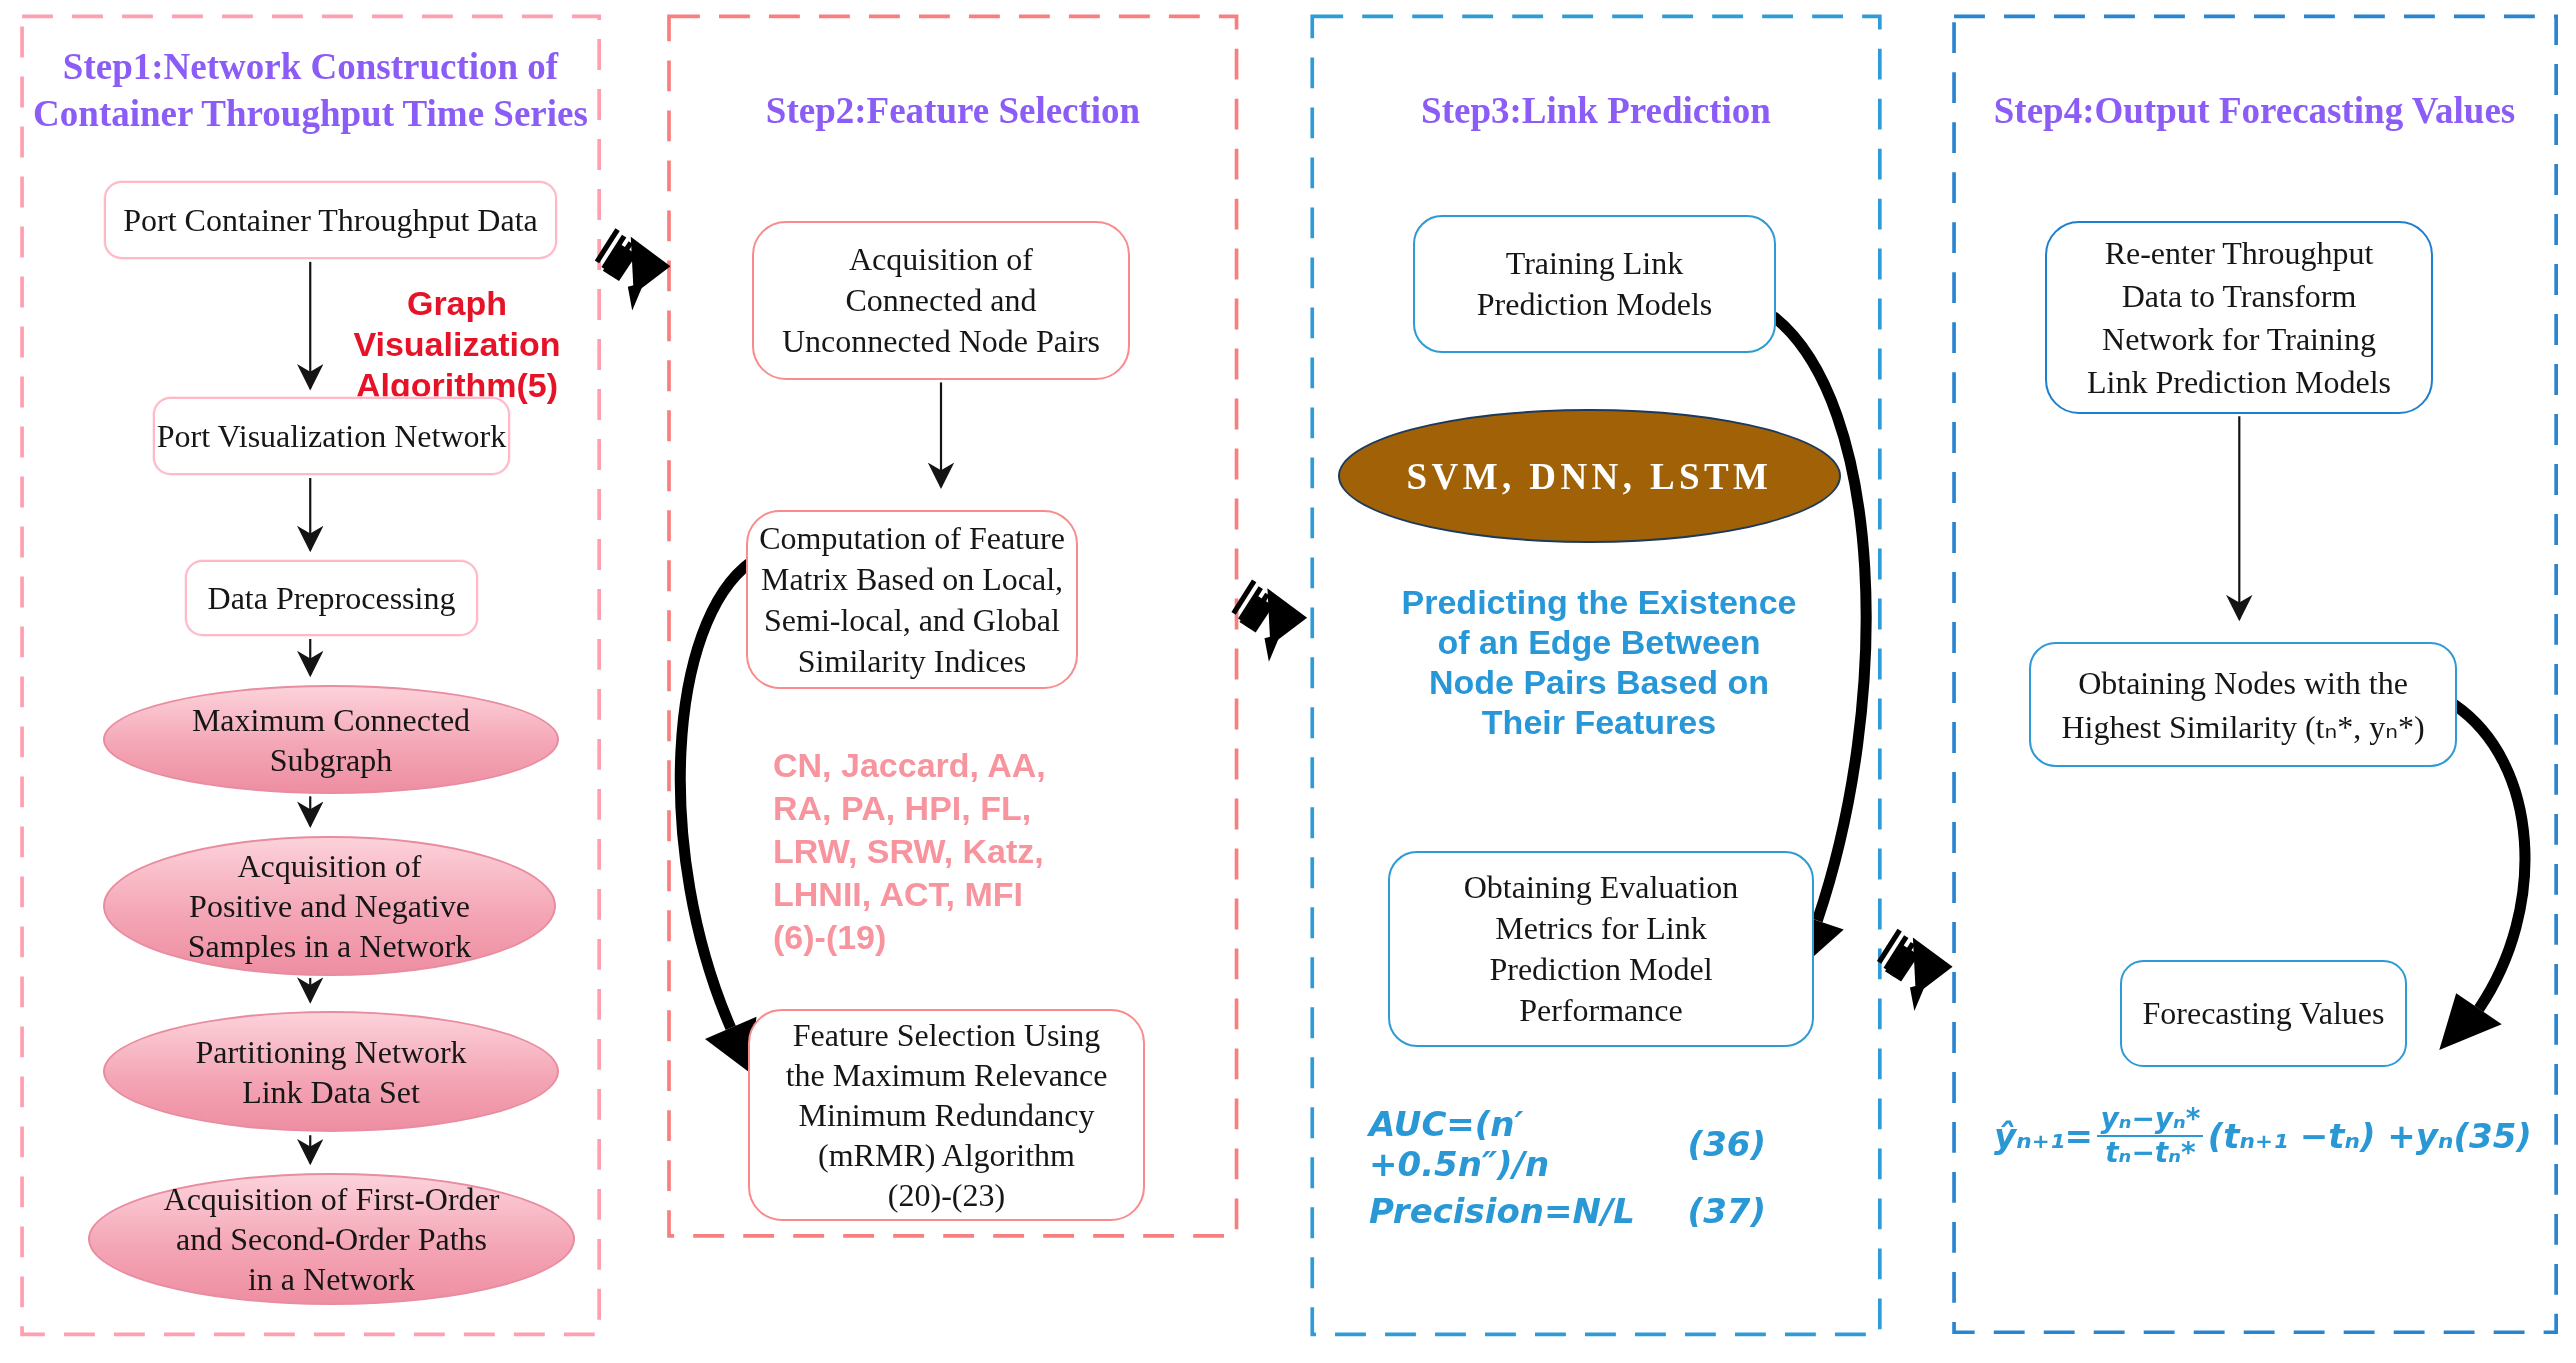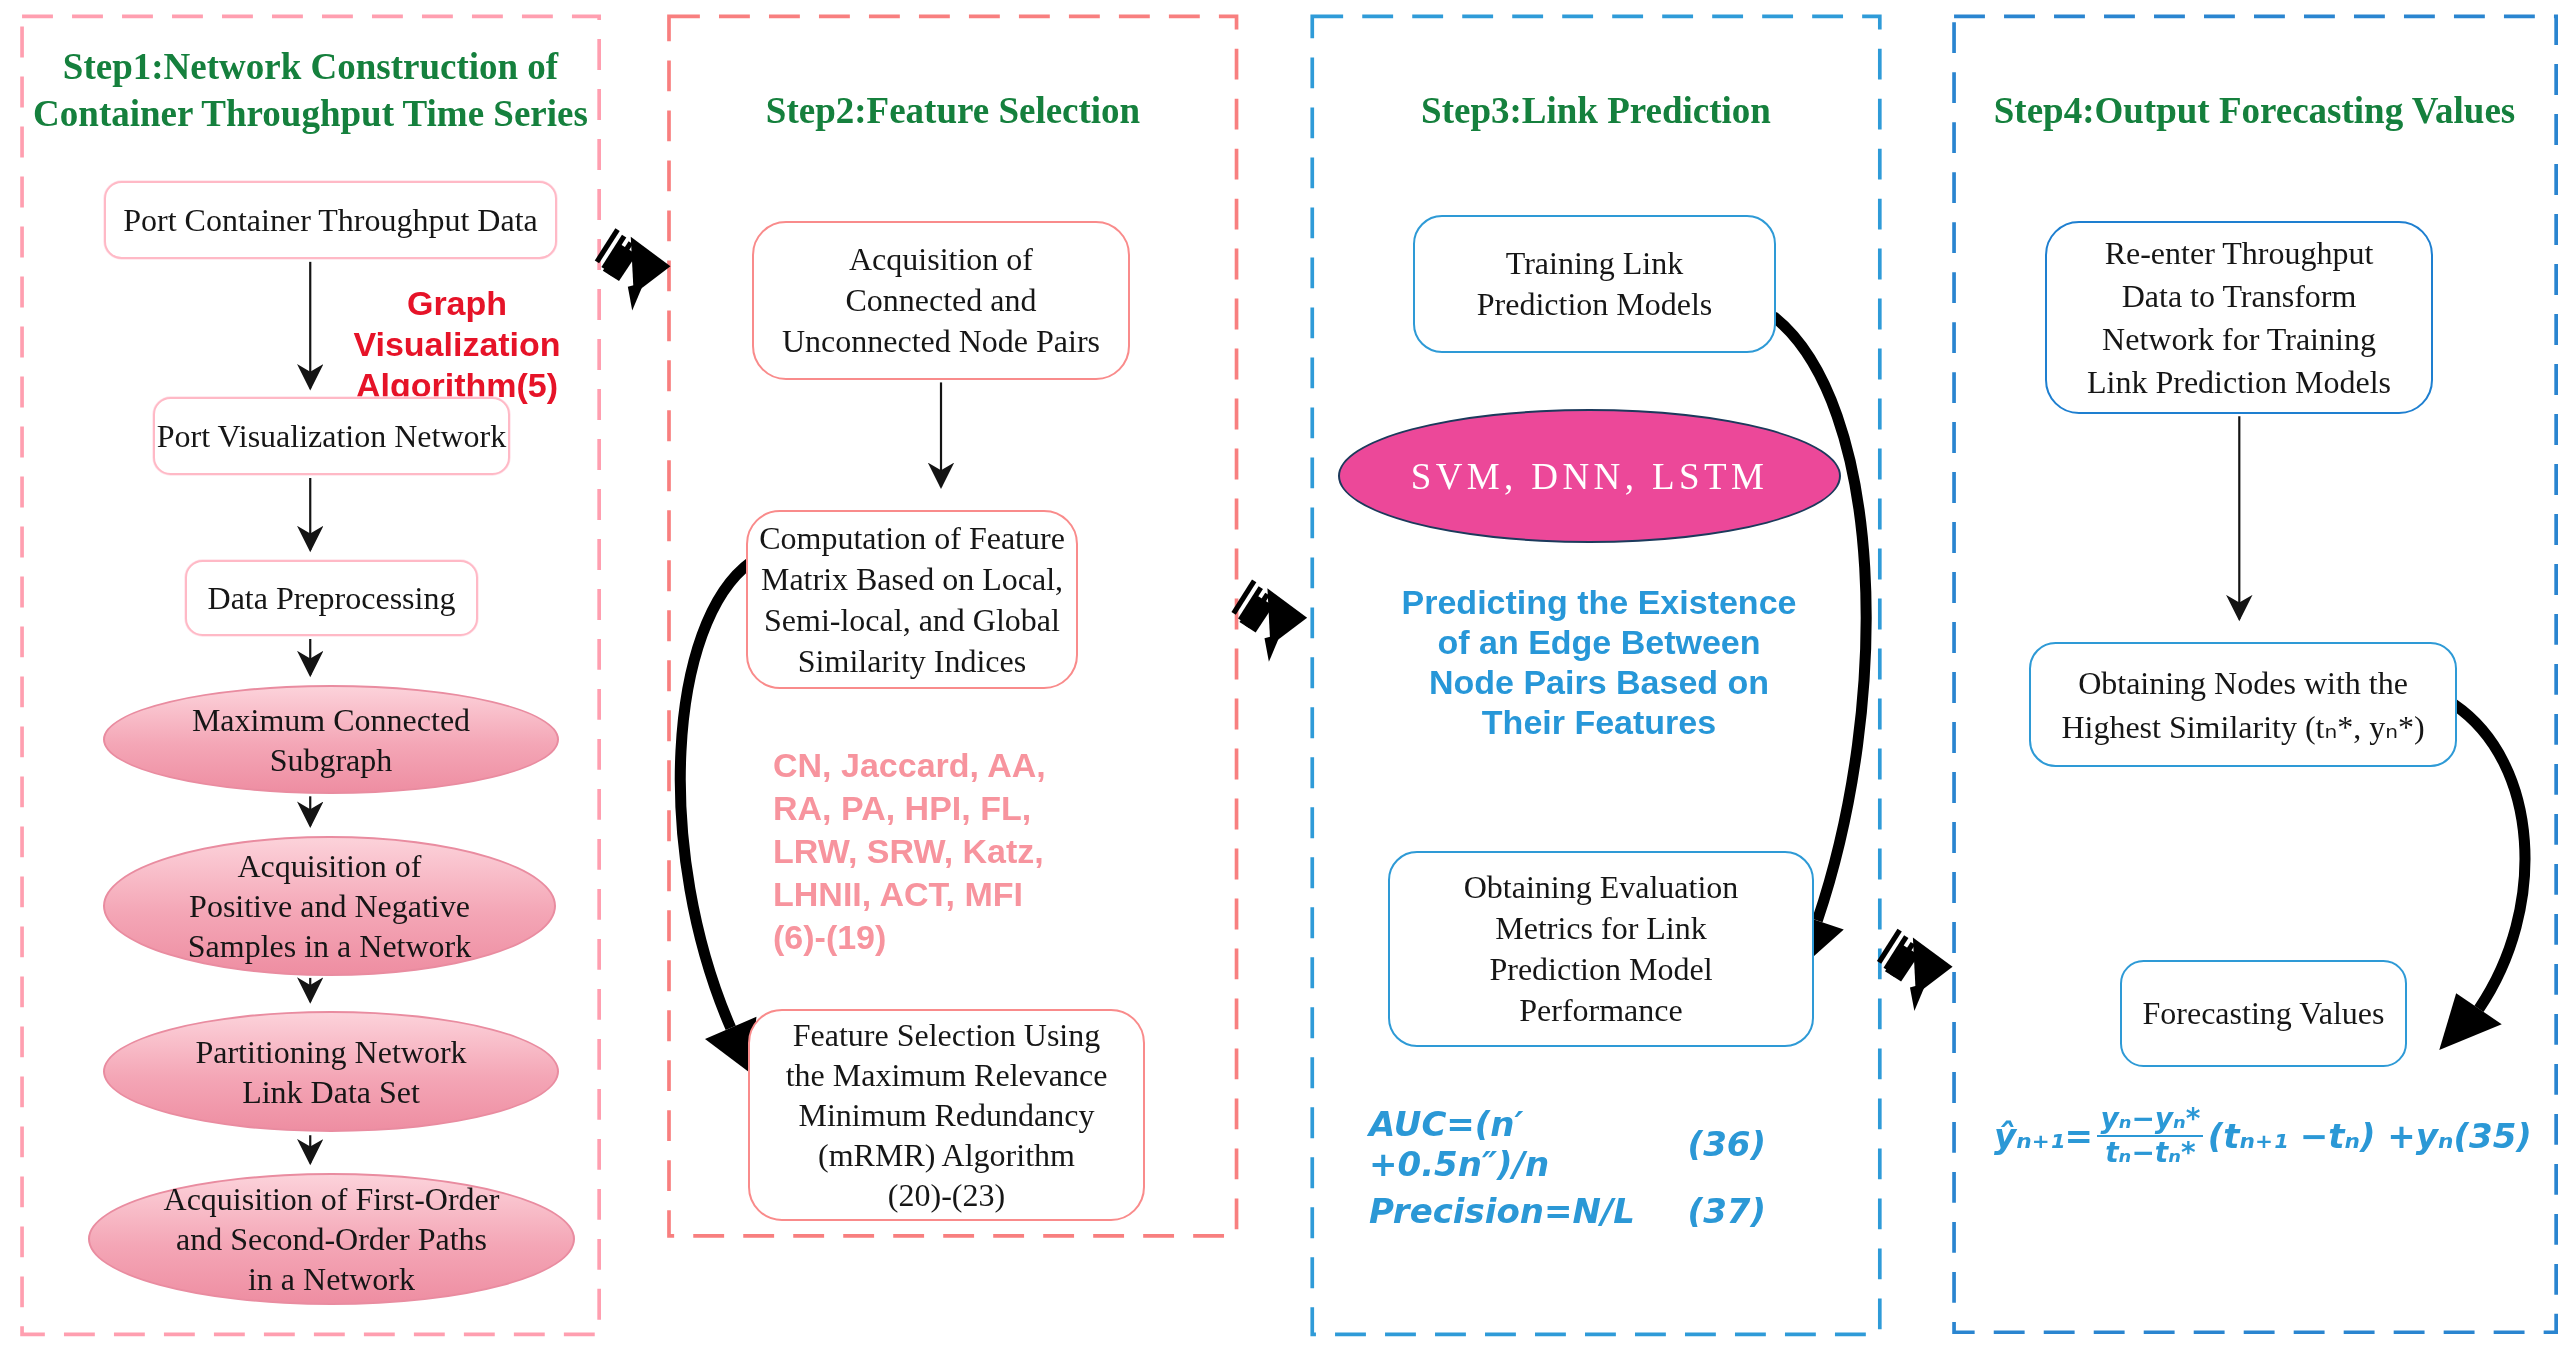--- a/index.html
+++ b/index.html
@@ -1,34 +1,34 @@
 <!DOCTYPE html>
 <html style="font-size:11.8px"><head>
 <meta charset="utf-8">
 <style>
   html,body{margin:0;padding:0;background:#ffffff;}
   .canvas{position:relative;width:2576px;height:1364px;background:#ffffff;overflow:hidden;
           font-family:"Liberation Serif","DejaVu Serif",serif;color:#161616;}
   .bgsvg{position:absolute;left:0;top:0;width:2576px;height:1364px;}
   .abs{position:absolute;box-sizing:border-box;}
   .pre{white-space:pre-line;}
-  .ctitle{font-weight:bold;font-size:37px;line-height:47px;text-align:center;color:#15803d;}
+  .ctitle{font-weight:bold;font-size:37px;line-height:47px;text-align:center;color:#8b5cf6;}
   .node{display:flex;align-items:center;justify-content:center;text-align:center;
         background:#ffffff;font-size:32px;line-height:41px;}
   .bx1{border:2.2px solid #ffb9c6;border-radius:17.6px;box-shadow:0 0 0 0.7px #ffe3ea;}
   .bx2{border:2.9px solid #f98b8b;border-radius:34px;}
   .bx3{border:2.9px solid #2e9ad6;border-radius:29px;}
   .bx4{border:2.9px solid #1e7fd0;border-radius:34px;}
   .ell{border:2.2px solid #e98ca0;border-radius:50%;
        background:linear-gradient(180deg,#fcd2da 0%,#f4a6b6 55%,#ee8ea2 100%);
        display:flex;align-items:center;justify-content:center;text-align:center;
        font-size:32px;line-height:40px;}
-  .ell-blue{border:2.9px solid #1c3a5c;border-radius:50%;background:#ec4899;color:#ffffff;
+  .ell-blue{border:2.9px solid #1c3a5c;border-radius:50%;background:#a16207;color:#ffffff;
        display:flex;align-items:center;justify-content:center;text-align:center;
-       font-size:37px;letter-spacing:4.4px;}
+       font-size:37px;letter-spacing:4.4px;font-weight:bold;}
   .sansnote{font-family:"Liberation Sans","DejaVu Sans",sans-serif;font-weight:bold;}
   .rednote{font-size:34px;line-height:41px;color:#e61328;text-align:center;}
   .pinknote{font-size:34px;line-height:43px;color:#f7949e;text-align:left;}
   .bluenote{font-size:34px;line-height:40px;color:#2797d8;text-align:center;}
   .formula{font-family:"DejaVu Sans","Liberation Sans",sans-serif;font-style:italic;font-weight:bold;
            color:#2b98d6;font-size:34px;display:flex;align-items:center;}
   .f-between{justify-content:space-between;}
   .frac{display:inline-flex;flex-direction:column;align-items:center;font-size:28px;line-height:32px;margin:0 4.4px;}
   .frac .num{border-bottom:2.9px solid #2b98d6;padding:0 2.9px;}
   .tag{margin-left:4px;}

